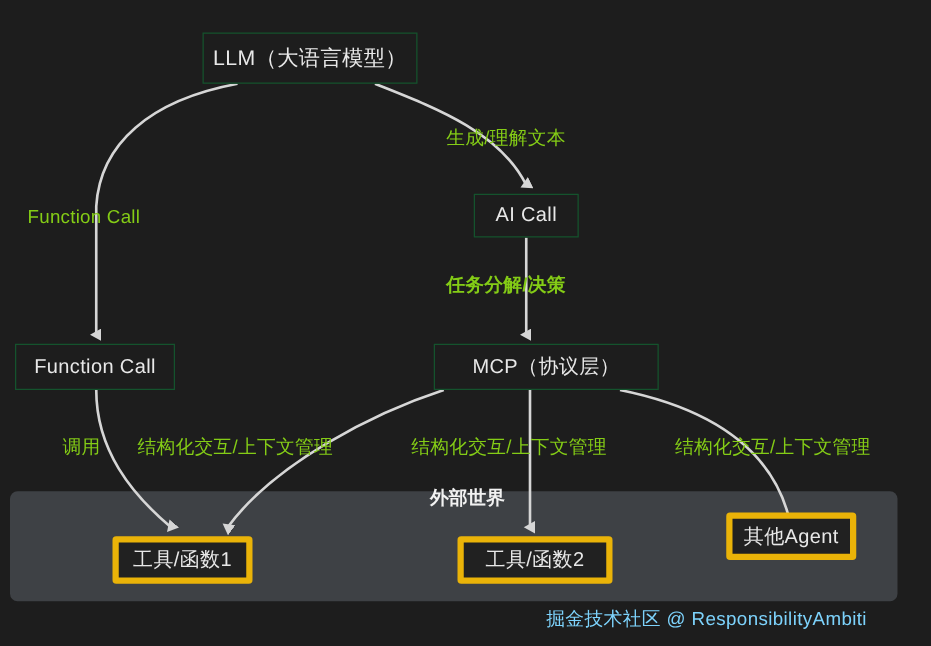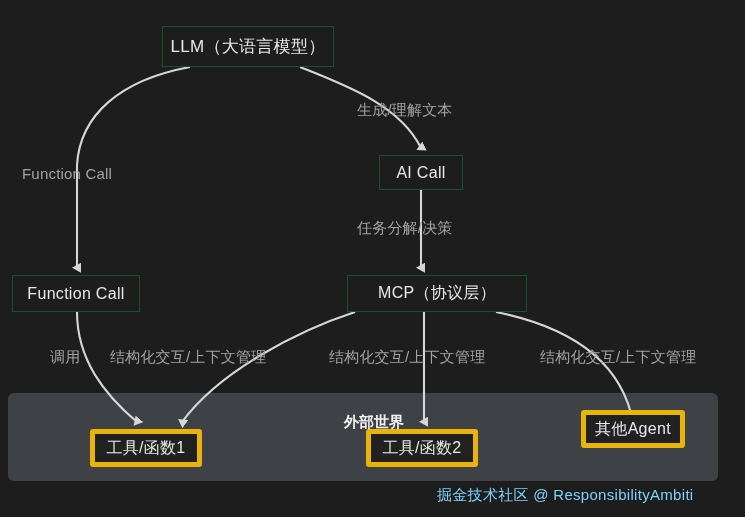--- a/index.html
+++ b/index.html
@@ -44,21 +44,21 @@
     white-space: nowrap;
     letter-spacing: 0.3px;
   }
   .node.ext {
     background: #212121;
     border: 5px solid #eab308;
     border-radius: 3px;
   }
   .edge-label {
     position: absolute;
-    color: #a3a3a3;
+    color: #84cc16;
     white-space: nowrap;
     letter-spacing: 0.2px;
     background: transparent;
   }
   .panel-title {
     position: absolute;
     color: #f2f2f2;
     font-weight: bold;
     white-space: nowrap;
   }
@@ -67,31 +67,31 @@
     color: #7dd3fc;
     white-space: nowrap;
     letter-spacing: 0.3px;
   }
   
   #node-llm       { left:162px; top:26px;  width:172px; height:41px; font-size:17px; }
   #node-aiagent   { left:379px; top:155px; width:84px;  height:35px; font-size:16px; }
   #node-funccall  { left:12px;  top:275px; width:128px; height:37px; font-size:16px; }
   #node-mcp       { left:347px; top:275px; width:180px; height:37px; font-size:16px; }
   #node-tool1     { left:90px;  top:429px; width:112px; height:38px; font-size:16px; }
-  #node-tool2     { left:366px; top:429px; width:112px; height:38px; font-size:16px; }
+  #node-tool2     { left:366px; top:429px; width:124px; height:38px; font-size:16px; }
   #node-agent     { left:581px; top:410px; width:104px; height:38px; font-size:16px; }
   
   #lbl-gen        { left:357px; top:101px; font-size:15px; }
   #lbl-fc         { left:22px;  top:165px; font-size:15px; }
-  #lbl-task       { left:357px; top:219px; font-size:15px; font-weight:normal; }
+  #lbl-task       { left:357px; top:219px; font-size:15px; font-weight:bold; }
   #lbl-call       { left:50px;  top:348px; font-size:15px; }
   #lbl-struct-1   { left:110px; top:348px; font-size:15px; }
   #lbl-struct-2   { left:329px; top:348px; font-size:15px; }
   #lbl-struct-3   { left:540px; top:348px; font-size:15px; }
-  #panel-title    { left:344px; top:389px; font-size:15px;margin-top:24px; }
+  #panel-title    { left:344px; top:389px; font-size:15px; }
   #watermark      { left:437px; top:486px; font-size:15px; }
 </style>
 </head>
 <body>
 
 <div id="canvas">
 
   <div class="ext-panel"></div>
 
   <svg class="layer" viewBox="0 0 745 517">

